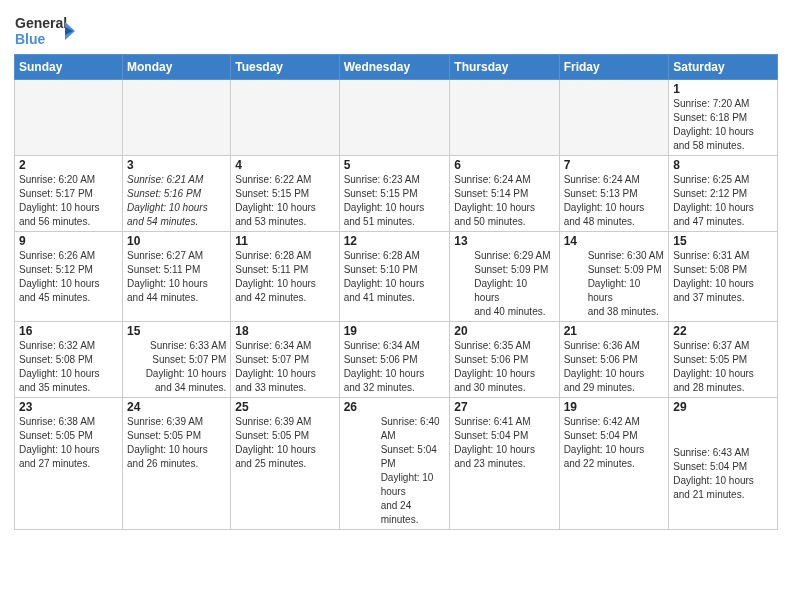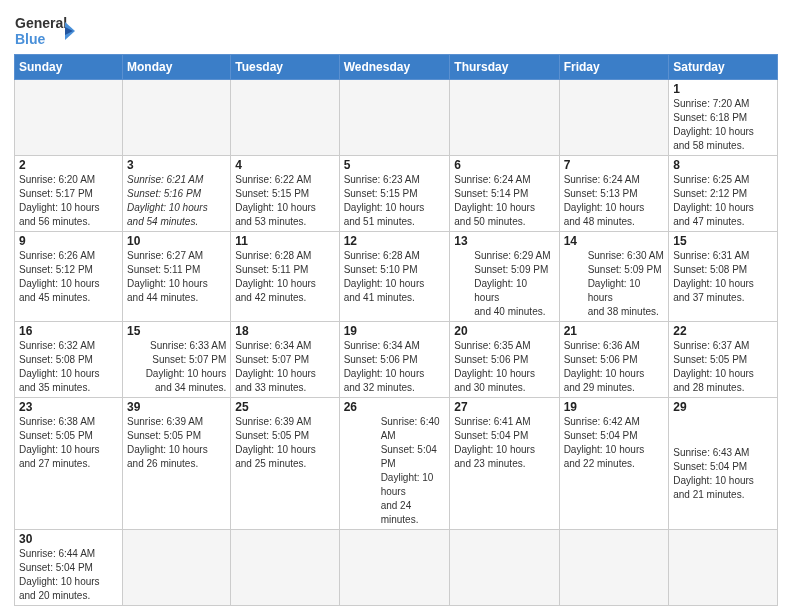--- a/index.html
+++ b/index.html
@@ -291,21 +291,21 @@
         </tr>
         <tr>
           <td>
             <span class="day-num">23</span>
             <div class="day-info" style="white-space: pre-line;">Sunrise: 6:38 AM
 Sunset: 5:05 PM
 Daylight: 10 hours
 and 27 minutes.</div>
           </td>
           <td>
-            <span class="day-num">39</span>
+            <span class="day-num">24</span>
             <div class="day-info" style="white-space: pre-line;">Sunrise: 6:39 AM
 Sunset: 5:05 PM
 Daylight: 10 hours
 and 26 minutes.</div>
           </td>
           <td>
             <span class="day-num">25</span>
             <div class="day-info" style="white-space: pre-line;">Sunrise: 6:39 AM
 Sunset: 5:05 PM
 Daylight: 10 hours
@@ -332,31 +332,16 @@
 Daylight: 10 hours
 and 22 minutes.</div>
           </td>
           <td>
             <span class="day-num">29</span>
             <div class="day-info" style="white-space: pre-line; margin-top: 32px;">Sunrise: 6:43 AM
 Sunset: 5:04 PM
 Daylight: 10 hours
 and 21 minutes.</div>
           </td>
-        </tr>
-        <tr>
-          <td class="last-row">
-            <span class="day-num">30</span>
-            <div class="day-info" style="white-space: pre-line;">Sunrise: 6:44 AM
-Sunset: 5:04 PM
-Daylight: 10 hours
-and 20 minutes.</div>
-          </td>
-          <td class="empty last-row"></td>
-          <td class="empty last-row"></td>
-          <td class="empty last-row"></td>
-          <td class="empty last-row"></td>
-          <td class="empty last-row"></td>
-          <td class="empty last-row"></td>
         </tr>
       </tbody>
   </table>
 </div>
 
 </body></html>

